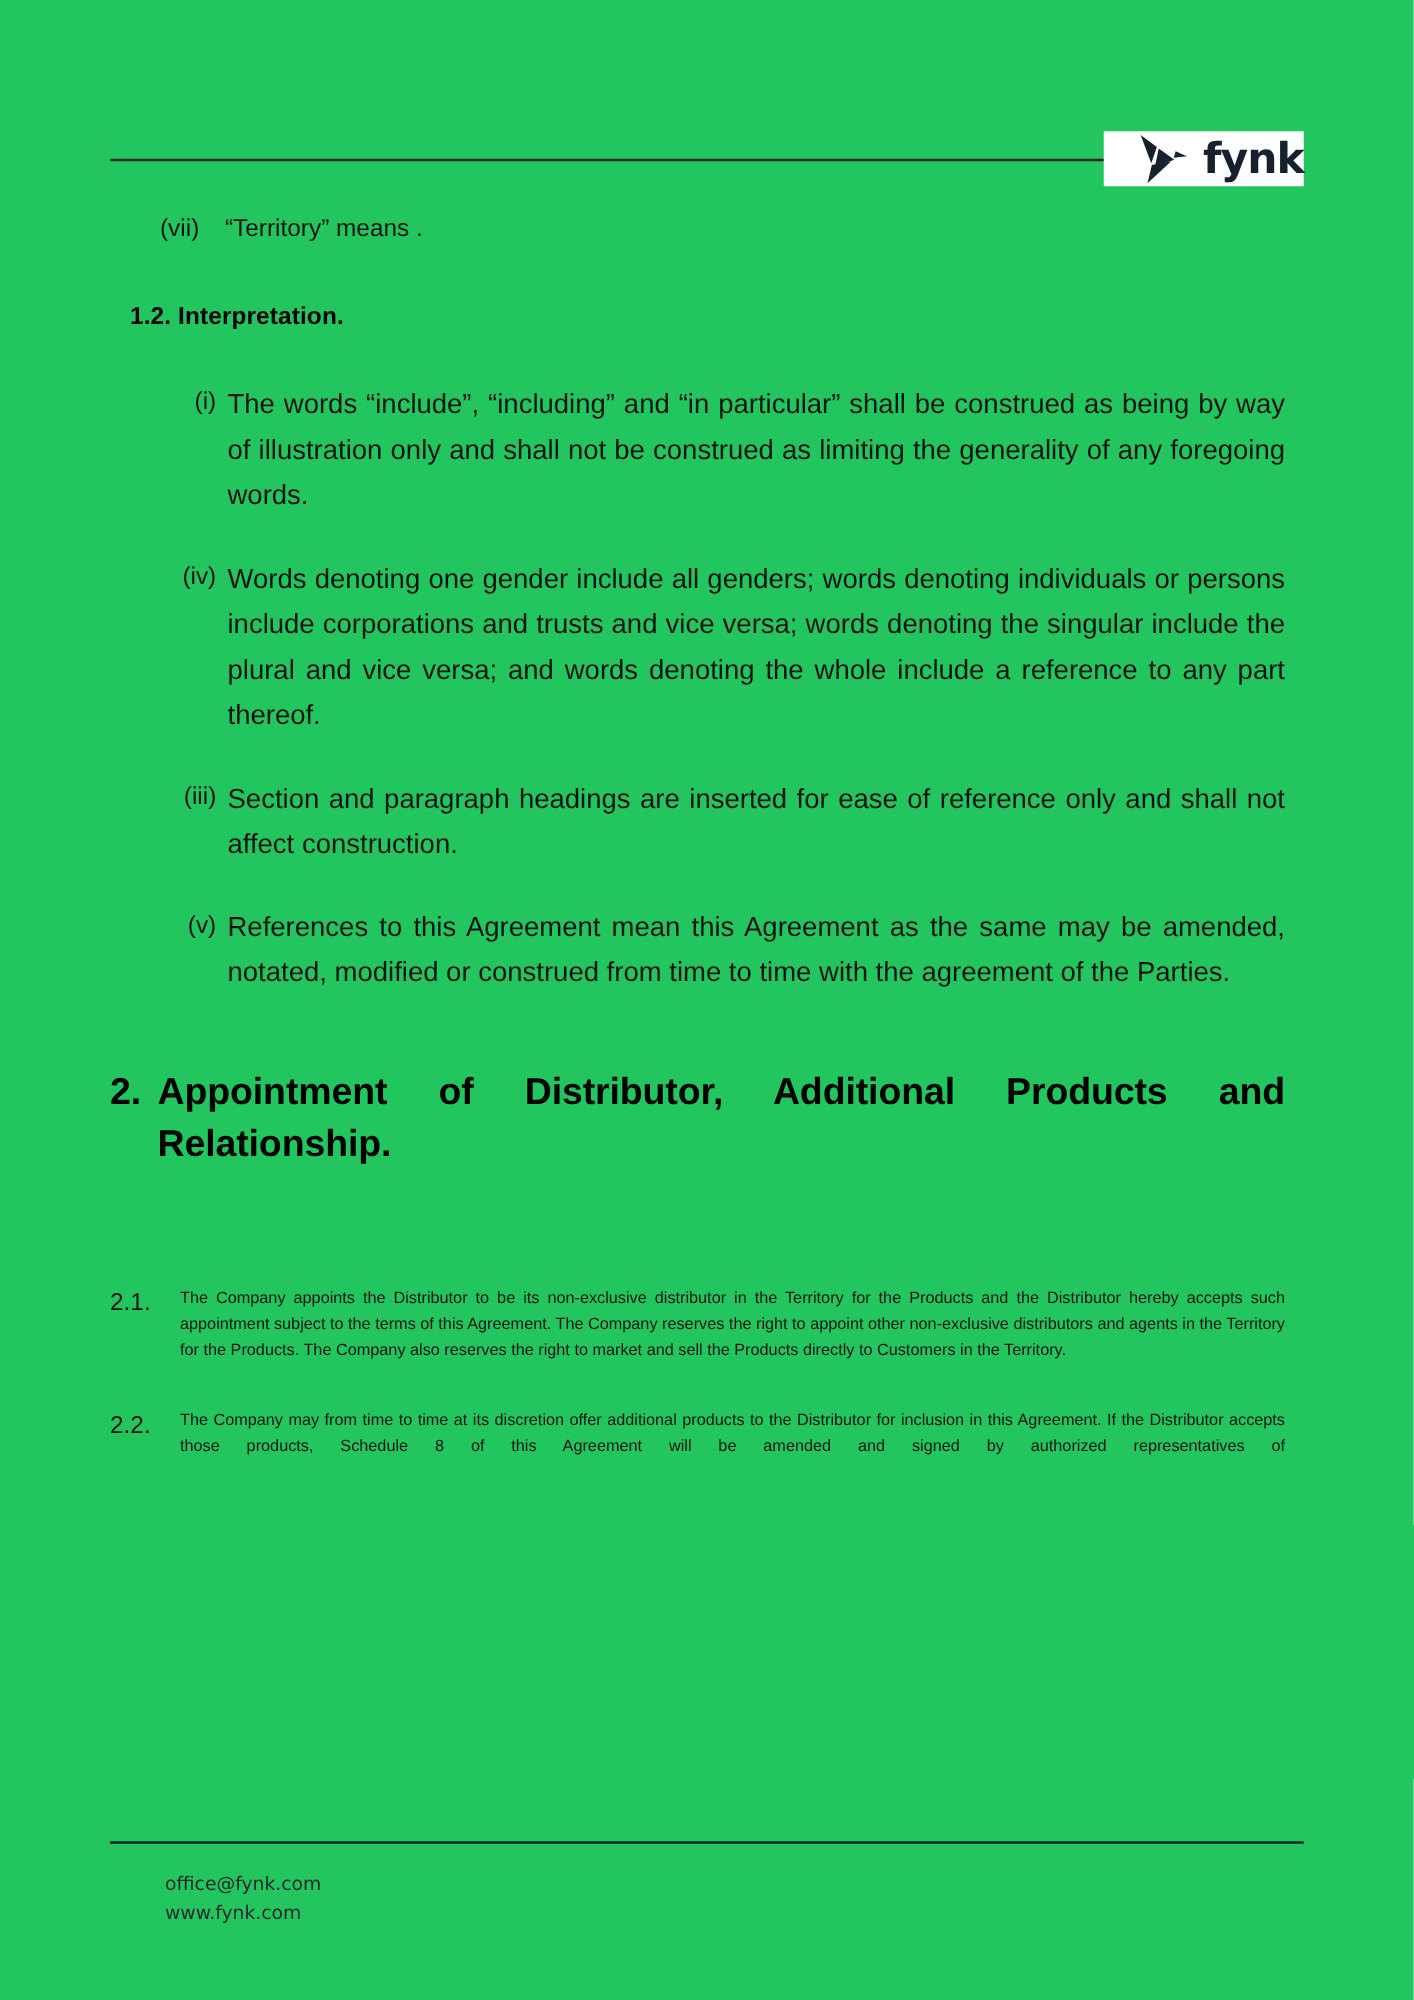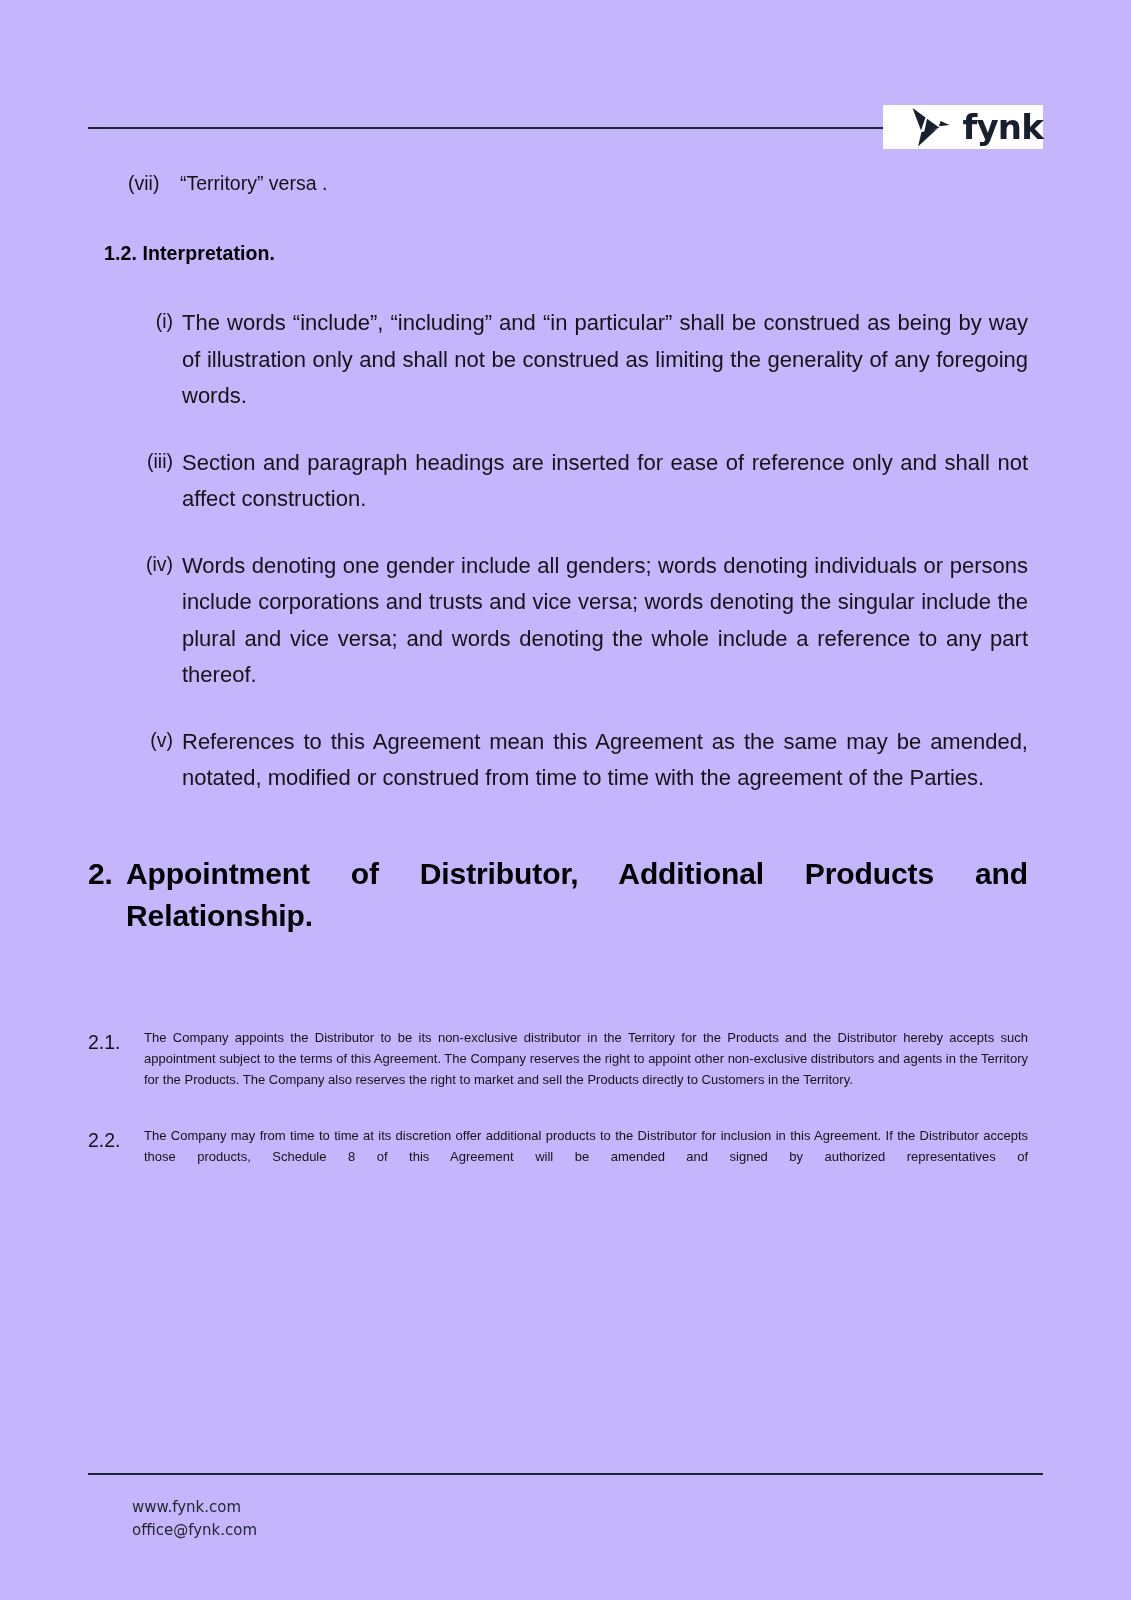--- a/index.html
+++ b/index.html
@@ -10,21 +10,21 @@
   body {
     font-family: "Liberation Sans", sans-serif;
     color: #111111;
     -webkit-font-smoothing: antialiased;
   }
   .page {
     position: relative;
     width: 1131px;
     height: 1600px;
     margin: 0 auto;
-    background: #c4b5fd;
+    background: #22c55e;
     box-sizing: border-box;
     overflow: hidden;
   }
 
   
   .page-header {
     position: absolute;
     top: 96px;
     left: 88px;
     right: 88px;
@@ -216,41 +216,41 @@
         <path d="M12.5 27.0 L28.0 24.0 L9.0 41.5 Z" fill="#16202e"></path>
       </svg>
       <span class="brand-word">fynk</span>
     </div>
   </div>
 
   <div class="content">
 
     <div class="line-item roman-top">
       <span class="marker">(vii)</span>
-      <span class="body">“Territory” versa .</span>
+      <span class="body">“Territory” means .</span>
     </div>
 
     <h2 class="sub-heading">1.2. Interpretation.</h2>
 
     <div class="roman-list">
 
       <div class="roman-item">
         <span class="marker">(i)</span>
         <span class="body">The words “include”, “including” and “in particular” shall be construed as being by way of illustration only and shall not be construed as limiting the generality of any foregoing words.</span>
       </div>
 
 
       <div class="roman-item">
+        <span class="marker">(iv)</span>
+        <span class="body">Words denoting one gender include all genders; words denoting individuals or persons include corporations and trusts and vice versa; words denoting the singular include the plural and vice versa; and words denoting the whole include a reference to any part thereof.</span>
+      </div>
+
+      <div class="roman-item">
         <span class="marker">(iii)</span>
         <span class="body">Section and paragraph headings are inserted for ease of reference only and shall not affect construction.</span>
-      </div>
-
-      <div class="roman-item">
-        <span class="marker">(iv)</span>
-        <span class="body">Words denoting one gender include all genders; words denoting individuals or persons include corporations and trusts and vice versa; words denoting the singular include the plural and vice versa; and words denoting the whole include a reference to any part thereof.</span>
       </div>
 
       <div class="roman-item">
         <span class="marker">(v)</span>
         <span class="body">References to this Agreement mean this Agreement as the same may be amended, notated, modified or construed from time to time with the agreement of the Parties.</span>
       </div>
 
     </div>
 
     <h1 class="main-heading">
@@ -270,18 +270,18 @@
         <span class="body last-justified">The Company may from time to time at its discretion offer additional products to the Distributor for inclusion in this Agreement. If the Distributor accepts those products, Schedule 8 of this Agreement will be amended and signed by authorized representatives of</span>
       </div>
 
     </div>
 
   </div>
 
   <div class="page-footer">
     <div class="footer-rule"></div>
     <div class="footer-lines">
+      <div>office@fynk.com</div>
       <div>www.fynk.com</div>
-      <div>office@fynk.com</div>
     </div>
   </div>
 
 </div>
 
 </body></html>

